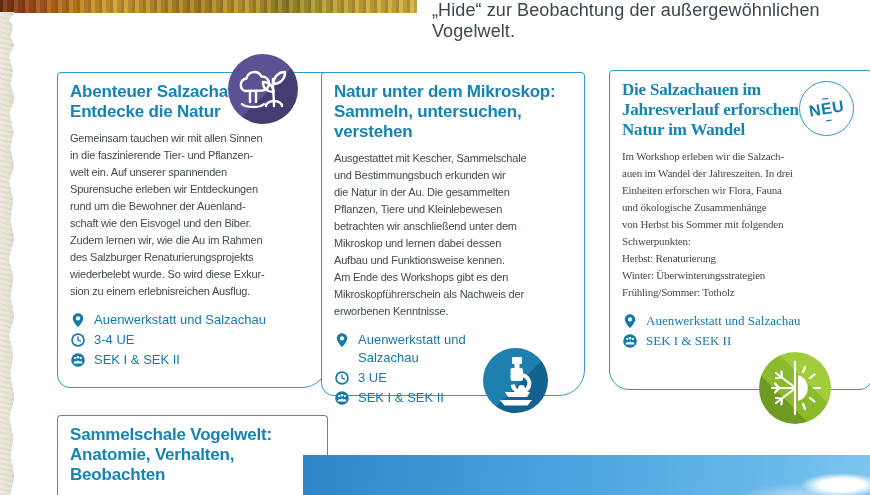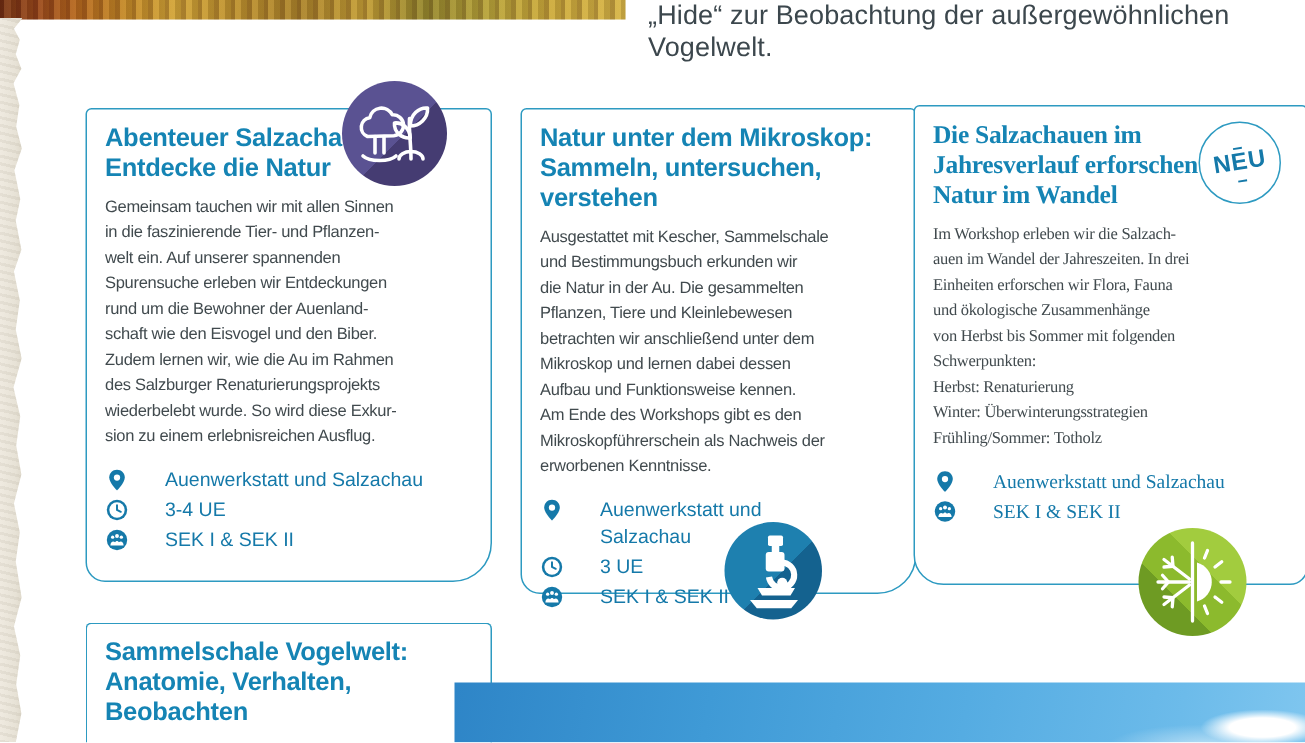--- a/index.html
+++ b/index.html
@@ -19,30 +19,30 @@
       repeating-linear-gradient(13deg, rgba(140,130,110,.10) 0 2px, rgba(255,255,255,0) 2px 5px),
       linear-gradient(90deg,#efeae0 0%,#e7e2d6 70%,#ded8ca 100%);
     clip-path: polygon(0 0,100% 0,62% 1.5%,88% 3%,70% 5%,95% 7%,60% 9%,86% 12%,72% 15%,97% 18%,64% 21%,90% 25%,70% 28%,95% 32%,62% 35%,88% 39%,70% 43%,96% 47%,60% 51%,90% 55%,72% 59%,95% 63%,62% 67%,88% 71%,70% 75%,96% 80%,62% 84%,90% 88%,72% 92%,95% 96%,70% 100%,0 100%); }
 
   .caption { position:absolute; left:432px; top:0px; width:432px; font-size:18px;
     line-height:21px; color:#3c474d; letter-spacing:.1px; }
 
   .card { position:absolute; border:1.5px solid #2d9ac1; background:#fff;
     padding:9px 12px;margin-left:27px; }
   .card-1 { left:30px; top:72px; width:271px; height:316px; border-radius:4px 4px 26px 13px; }
-  .card-2 { left:320px; top:72px; width:264px; height:324px; border-radius:4px 4px 26px 13px; }
+  .card-2 { left:294px; top:72px; width:264px; height:324px; border-radius:4px 4px 26px 13px; }
   .card-3 { left:582px; top:70px; width:263px; height:320px; border-radius:4px 4px 12px 20px;font-family:Liberation Serif, serif; }
   .card-4 { left:30px; top:415px; width:271px; height:110px; border-radius:4px 4px 0 0; border-bottom:none; }
 
   .card-title { color:#1584b4; font-weight:bold; font-size:17px; line-height:20px;
     letter-spacing:-.2px; white-space:pre-line; margin-bottom:8px; }
   .card-body { color:#414a4e; font-size:11px; line-height:17px; letter-spacing:-.2px;
     white-space:pre-line; }
   .meta-block { margin-top:11px; }
-  .meta-row { display:flex; gap:24px; align-items:flex-start; margin-top:2px; }
+  .meta-row { display:flex; gap:8px; align-items:flex-start; margin-top:2px; }
   .meta-row svg { flex:0 0 16px; margin-top:1px; }
   .meta-text { color:#1579a9; font-size:13px; line-height:18px; white-space:pre-line; }
 
   
   .big-icon { position:absolute; border-radius:50%; overflow:hidden; z-index:3; }
   .icon-treesprout { left:228px; top:54px; width:70px; height:70px;
     background:linear-gradient(135deg,#5a5292 55%,#453c72 55%); }
   .icon-microscope { left:483px; top:348px; width:65px; height:65px;
     background:linear-gradient(135deg,#1e80af 55%,#14628f 55%); }
   .icon-seasons { left:759px; top:352px; width:72px; height:72px;

